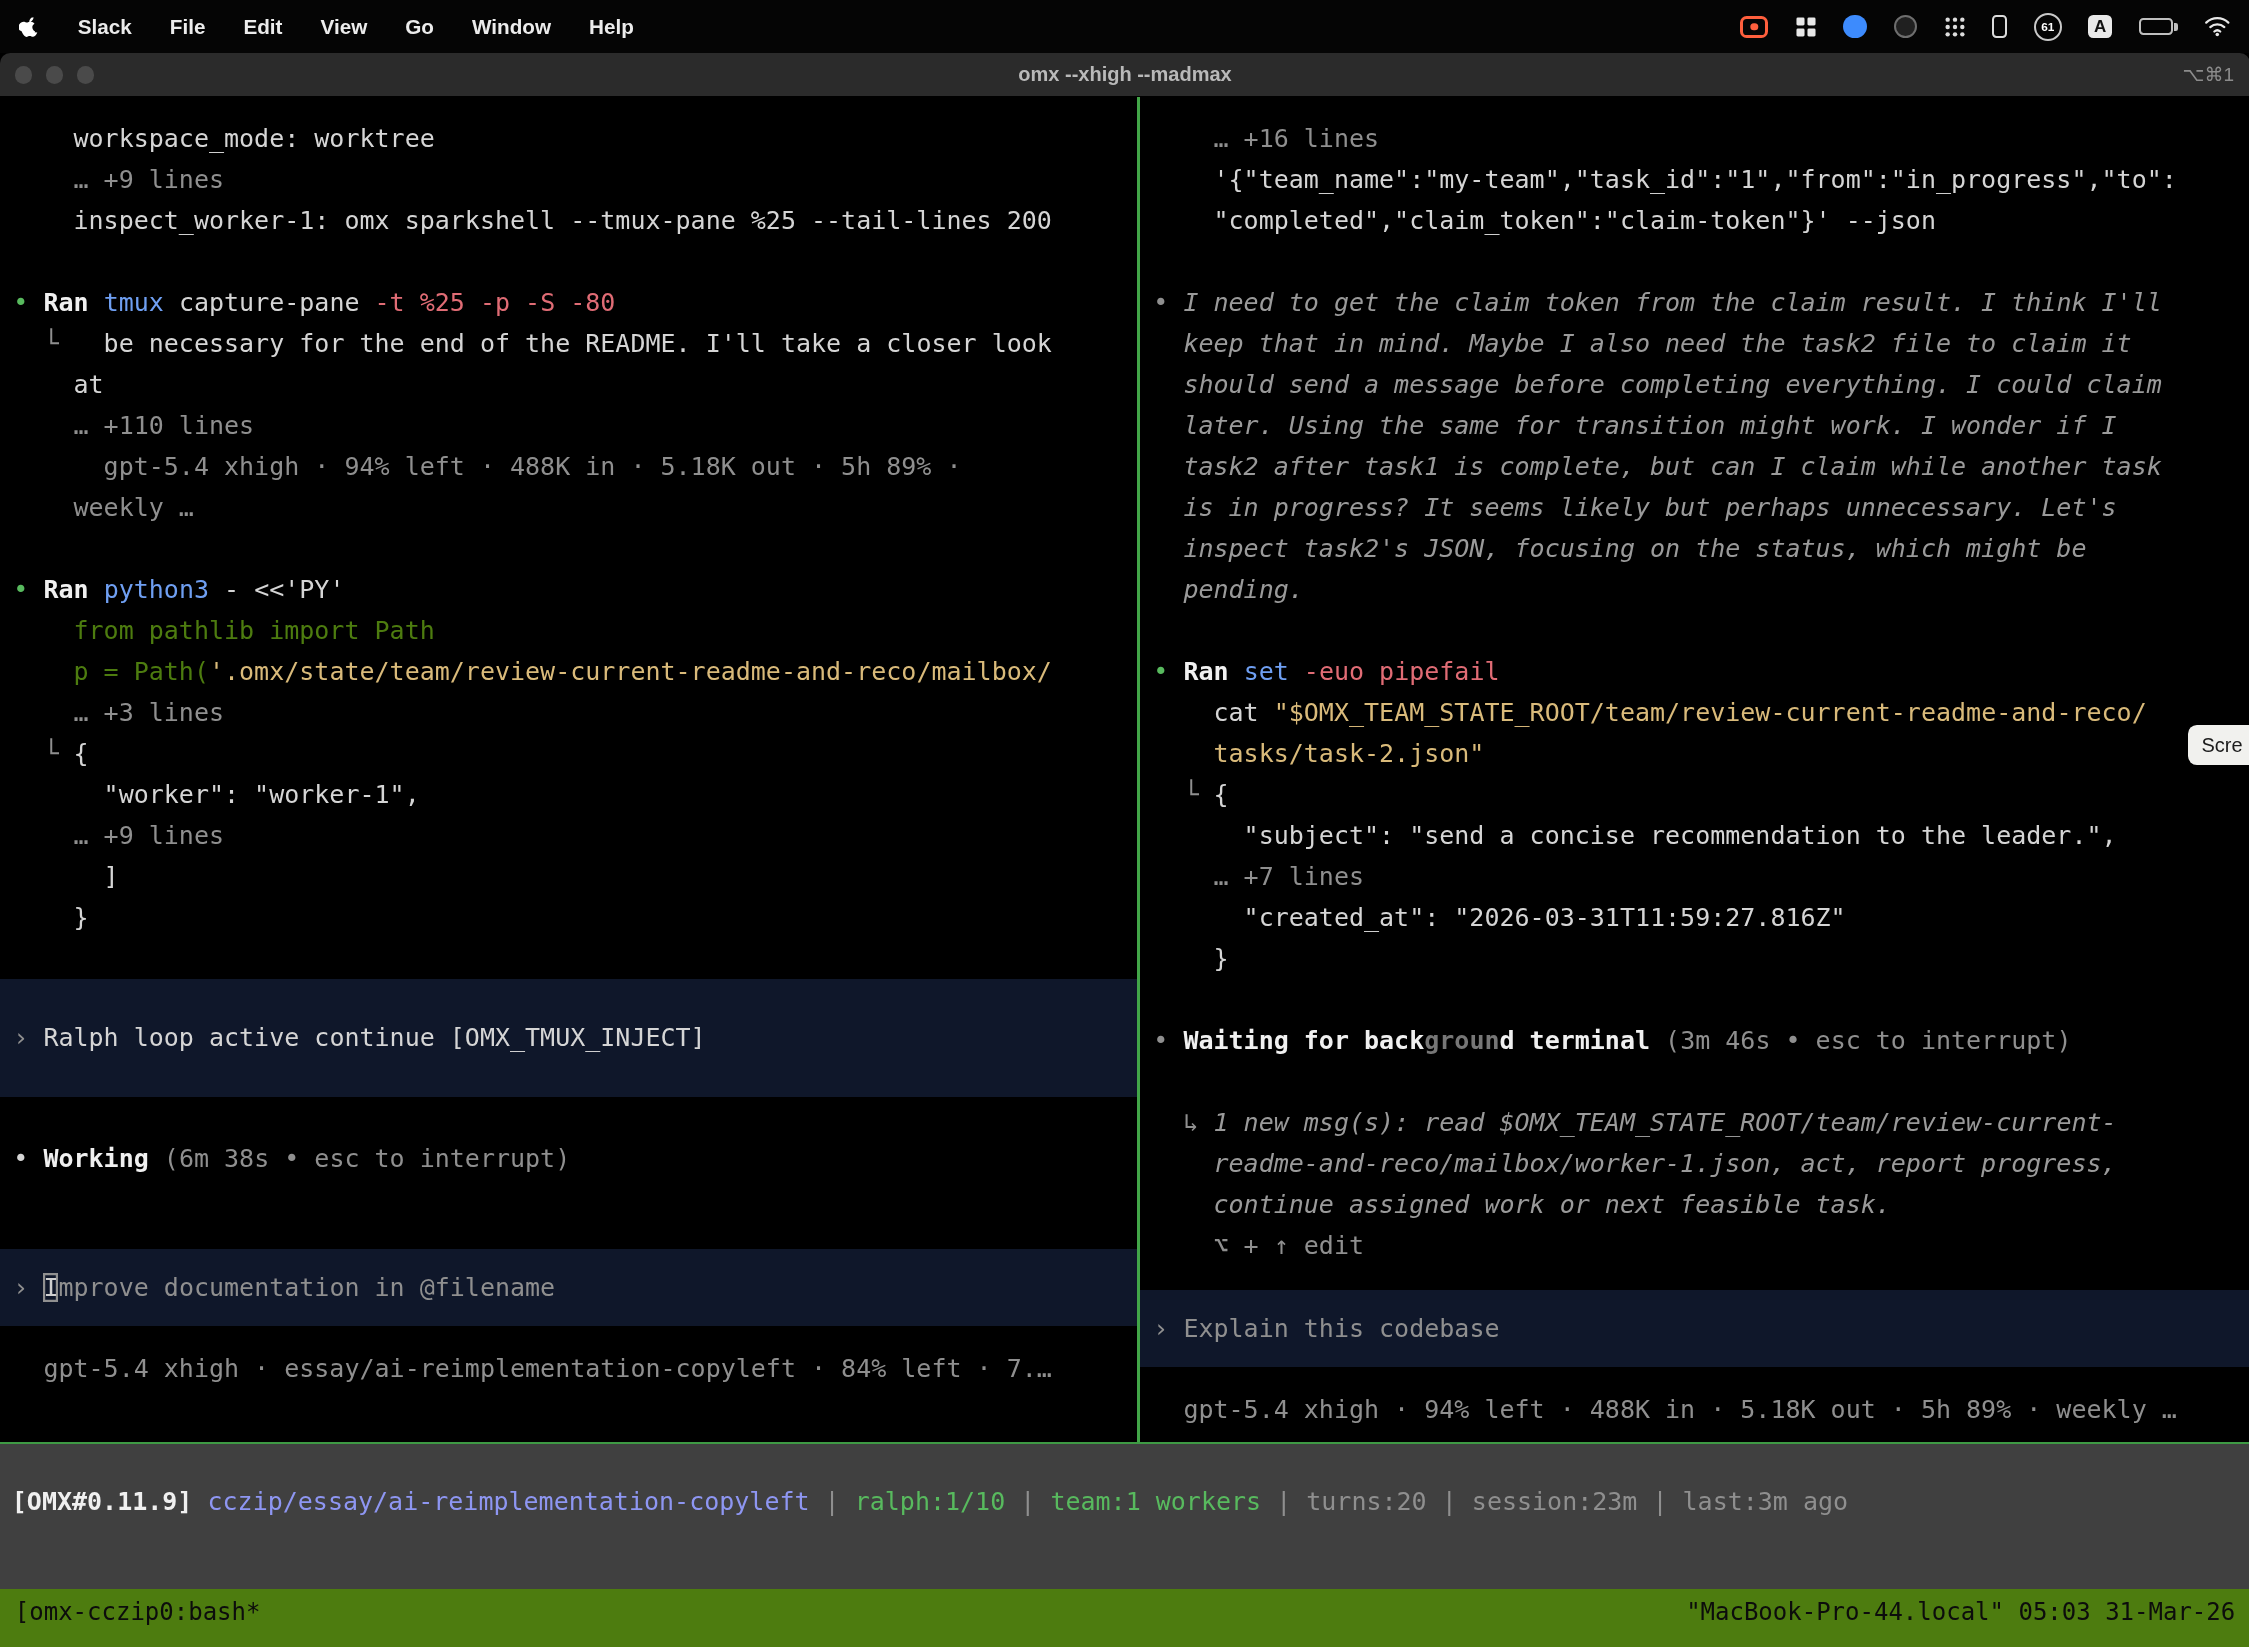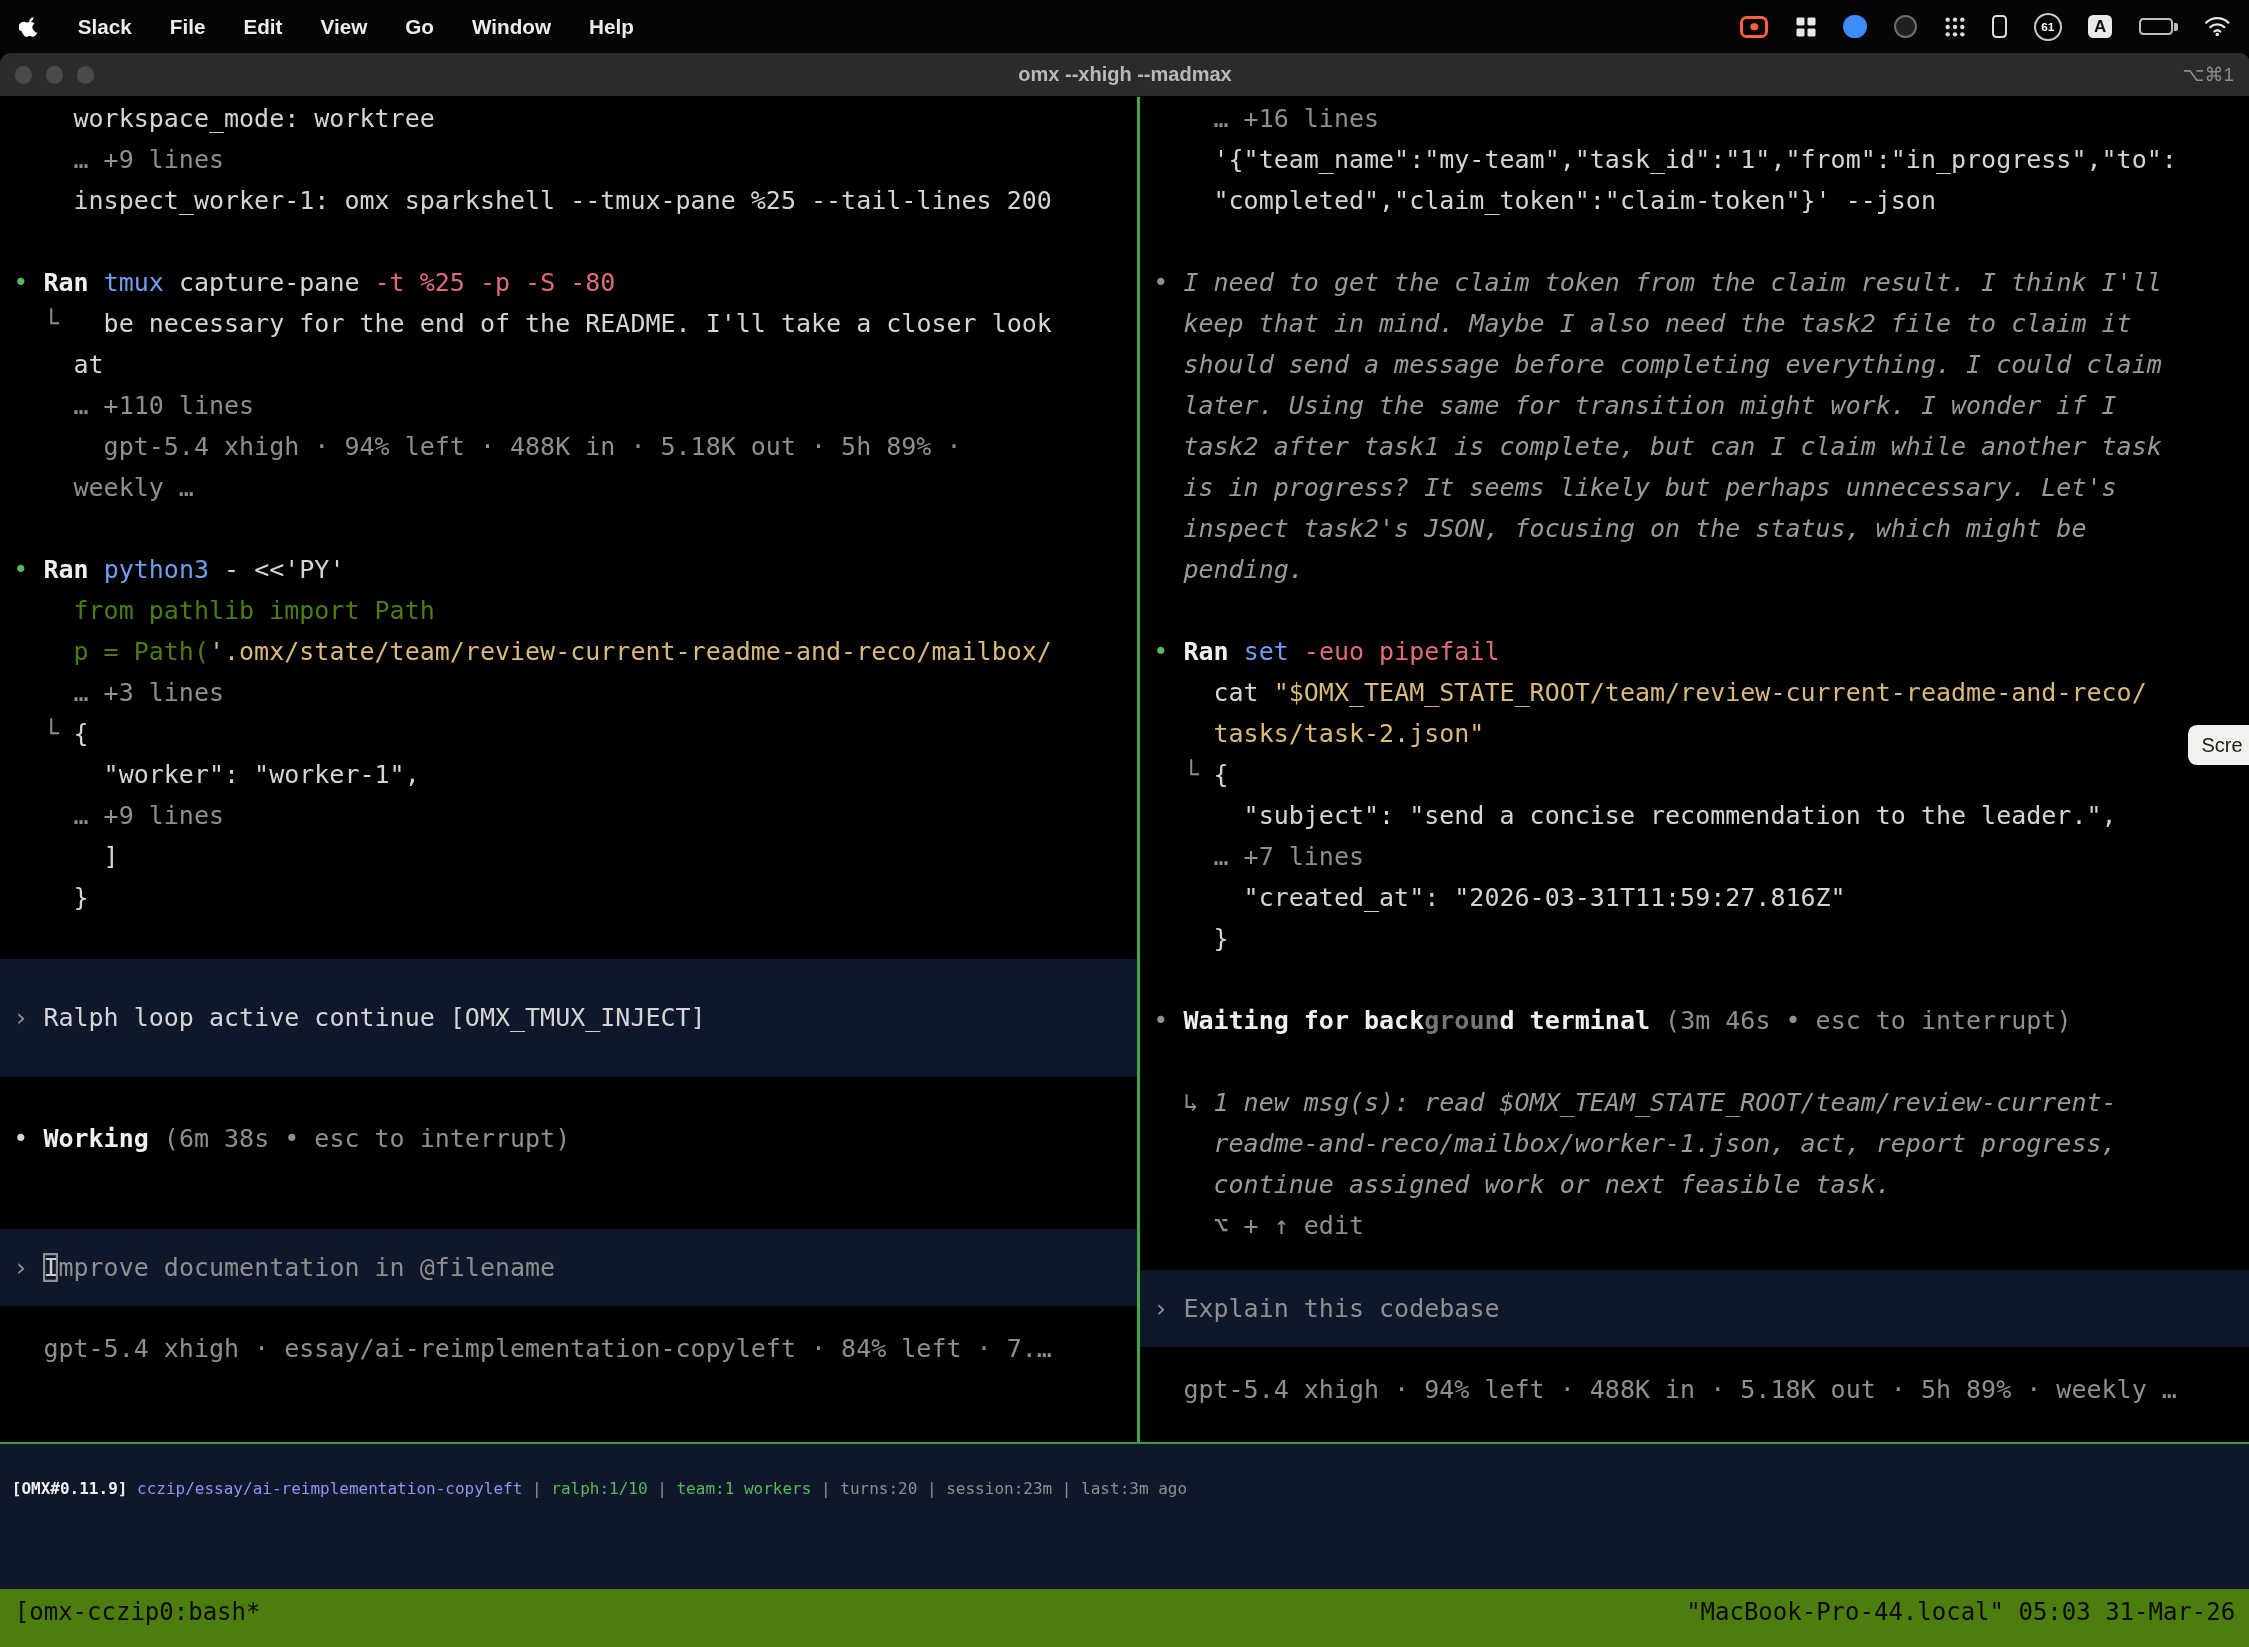--- a/index.html
+++ b/index.html
@@ -41,39 +41,39 @@
               border-radius:10.3px 10.3px 0 0; }
   .traffic { position:absolute; left:14.8px; top:0; height:44px; display:flex; align-items:center; gap:13.3px; }
   .tl { width:17.7px; height:17.7px; border-radius:50%; background:#4a4a4a; }
   .wtitle { width:100%; text-align:center; font-family:"Liberation Sans",sans-serif;
             font-size:20px; font-weight:700; color:#b9b9b9; }
   .wshortcut { position:absolute; right:16px; font-family:"Liberation Sans",sans-serif;
                font-size:19px; color:#8c8c8c; }
 
   
   .term { display:flex; height:1345px; background:#000; }
-  .pane { padding-top:1px; overflow:hidden; font-size:25px; }
+  .pane { padding-top:21px; overflow:hidden; font-size:25px; }
   .pane-left  { width:1137px; }
   .divider { width:3px; background:#42a648; }
   .pane-right { flex:1; }
 
   .tline { height:41px; line-height:41px; white-space:pre; padding-left:13.3px; overflow:hidden; }
   .band { background:#0f172a; height:77px; line-height:77px; }
   .band.tall { height:118px; line-height:118px; }
 
   .fg{color:#d5d5d5} .dim{color:#8f8f8f}
   .bold{color:#f0f0f0;font-weight:700} .bolddim{color:#767676;font-weight:700}
   .green{color:#58ba5e} .blue{color:#6f9ff2} .red{color:#e06c75}
   .yellow{color:#d9ba7a} .code{color:#4d7c0f}
   .think{color:#9a9a9a;font-style:italic}
   .path{color:#8e96f2}
   .cursor{color:#cfcfcf;box-shadow:inset 0 0 0 2.2px #909090}
 
   .hborder { height:2.2px; background:#3e9a44; }
-  .bottom  { height:145px; background:#0f172a; padding-top:24px; font-size:16px; }
+  .bottom  { height:145px; background:#404040; padding-top:37px; font-size:25px; }
   .bottom .tline { padding-left:11.8px; }
 
   .tmuxbar { height:66px; background:#4d7c0f; color:#0c0c0c; display:flex;
              justify-content:space-between; padding:0 14.8px;
              font-size:24px; line-height:46px; }
 
   .tooltip { position:absolute; top:725px; right:0; height:40px; background:#f1f1ee;
              color:#1c1c1c; font-family:"Liberation Sans",sans-serif; font-size:20px;
              line-height:40px; padding:0 7.4px 0 13.3px; border-radius:8.9px 0 0 8.9px;
              box-shadow:0 4.4px 13.3px rgba(0,0,0,.55); z-index:5; }

